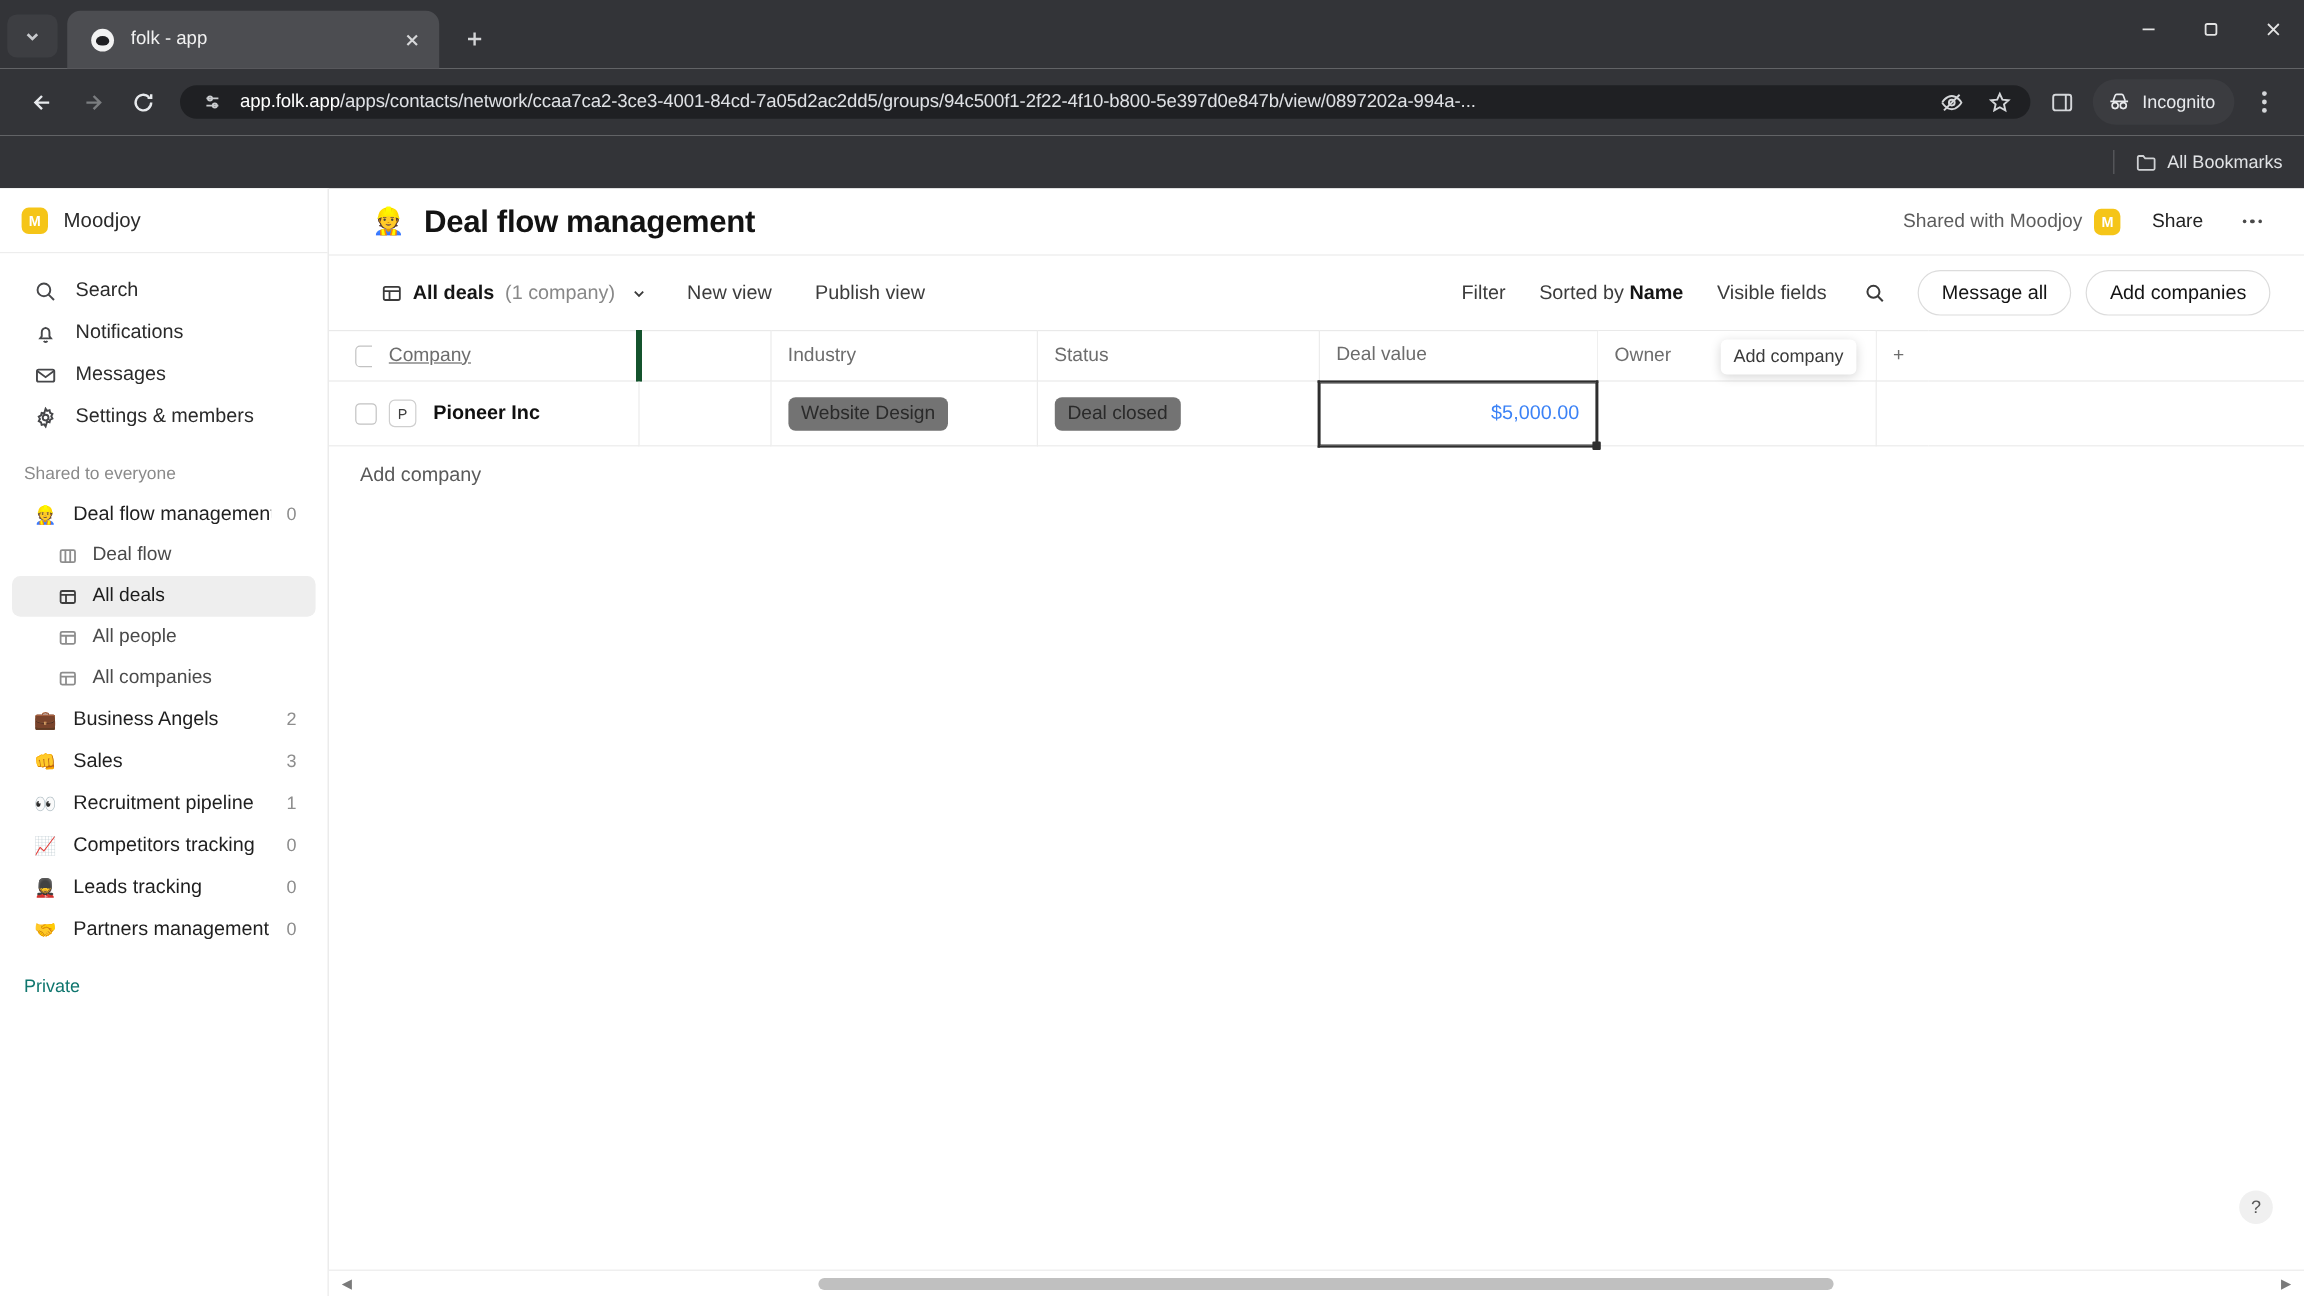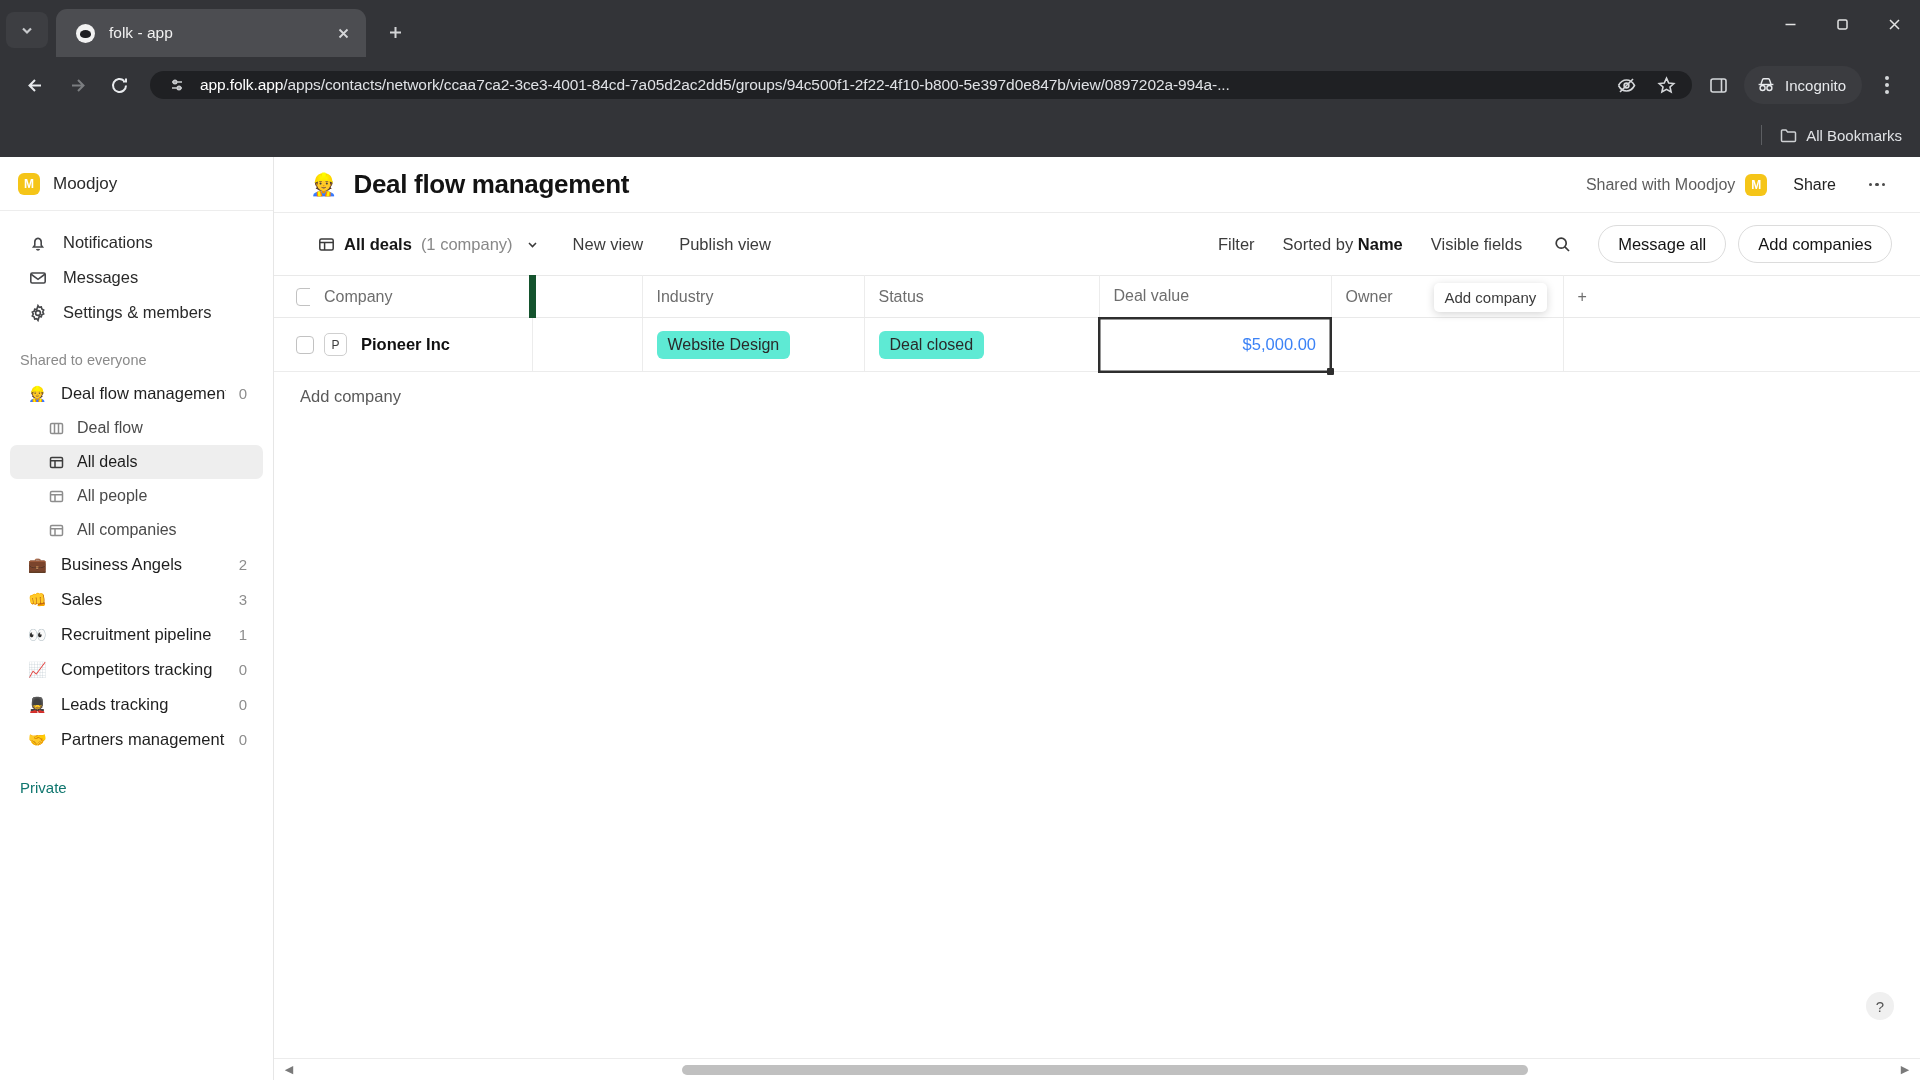--- a/index.html
+++ b/index.html
@@ -185,35 +185,35 @@
   .tbl th {
     height: 42px; font-weight: normal; font-size: 16px; color: #6d6d6d;
     text-align: left; border-top: 1px solid #e9e9e9; border-bottom: 1px solid #e9e9e9;
     border-right: 1px solid #ececec; padding: 0 14px; background: #fff;
   }
   .tbl td {
     height: 54px; border-bottom: 1px solid #ececec; border-right: 1px solid #ececec;
     padding: 0 14px; font-size: 16.5px; color: #121212;
   }
   .col-check { width: 34px; padding-left: 22px !important; padding-right: 0 !important; border-right: none !important;}
-  th.col-company { border-right: 7px solid #14532d; }
+  th.col-company { border-right: 5px solid #14532d; text-decoration: underline; }
   .chk {
     width: 18px; height: 18px; border: 1.6px solid #c2c2c2; border-radius: 4px;
     cursor: pointer; background: #fff;
   }
   .company-cell { display: flex; align-items: center; gap: 14px; }
   .co-avatar {
     width: 23px; height: 23px; border: 1px solid #cfcfcf; border-radius: 5px;
     display: flex; align-items: center; justify-content: center;
     font-size: 12px; color: #3d3d3d; flex: 0 0 23px;
   }
   .co-name { font-weight: 600; color: #101010; font-size: 16.5px; }
   .tag {
     display: inline-flex; align-items: center; height: 28px; padding: 0 11px;
-    border-radius: 6px; background: #5eead4; color: #2a2a2a; font-size: 16px;
+    border-radius: 6px; background: #737373; color: #2a2a2a; font-size: 16px;
   }
   .cell-selected {
     position: relative; border: 2px solid #2e2e2e !important; text-align: right;
     box-shadow: inset 0 0 0 0.5px #2e2e2e;
   }
   .cell-selected .v { font-size: 16.5px; color: #3b82f6; }
   .cell-selected::after {
     content: ''; position: absolute; right: -4px; bottom: -4px;
     width: 7px; height: 7px; background: #2e2e2e; border-radius: 1px;
   }
@@ -367,20 +367,29 @@
 
   <div class="app">
 
     <div class="sidebar">
       <div class="workspace">
         <div class="ws-badge">M</div>
         <div class="ws-name">Moodjoy</div>
       </div>
 
       <div class="nav">
+        <div class="nav-item">
+          <span class="nav-ico">
+            <svg width="18" height="18" viewBox="0 0 18 18">
+                <circle cx="7.6" cy="7.6" r="5.3"></circle>
+                <path d="M11.5 11.5 L16 16"></path>
+              </svg>
+          </span>
+          <span>Search</span>
+        </div>
         <div class="nav-item">
           <span class="nav-ico">
             <svg width="18" height="18" viewBox="0 0 18 18">
               <path d="M4.5 13 h9 l-1.3-1.8 V8 a3.8 3.8 0 0 0 -3.2-3.8 a3.8 3.8 0 0 0 -3.2 3.8 v3.2 Z"></path>
               <path d="M7.6 15 a1.5 1.5 0 0 0 2.8 0"></path>
             </svg>
           </span>
           <span>Notifications</span>
         </div>
         <div class="nav-item">

